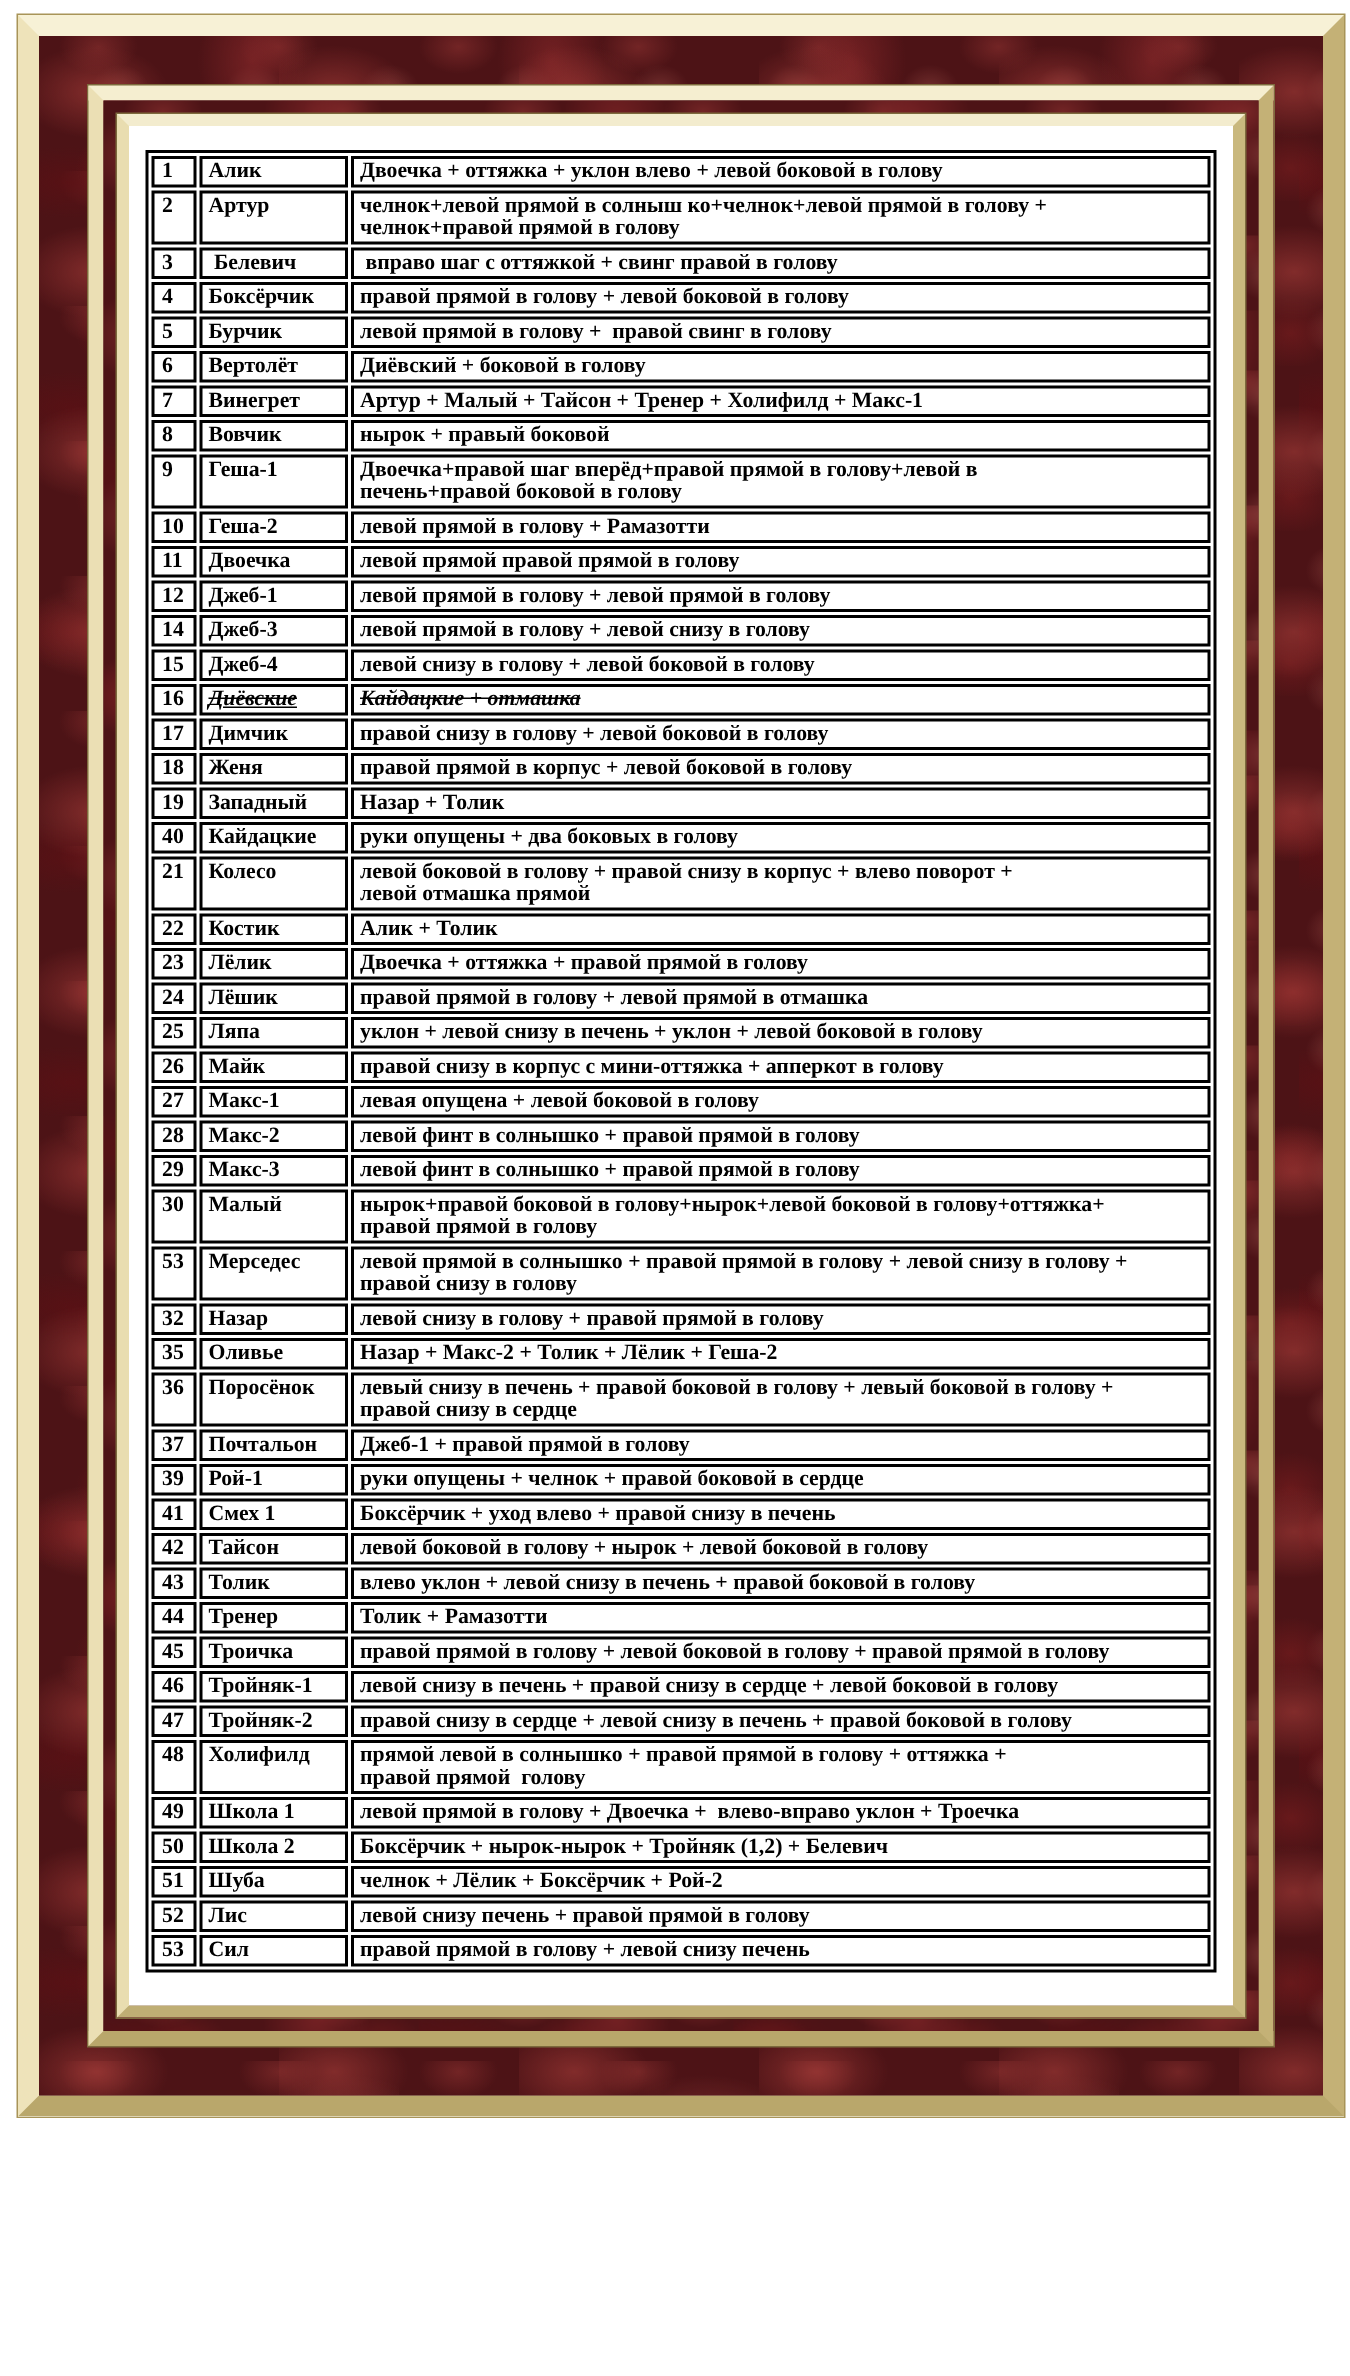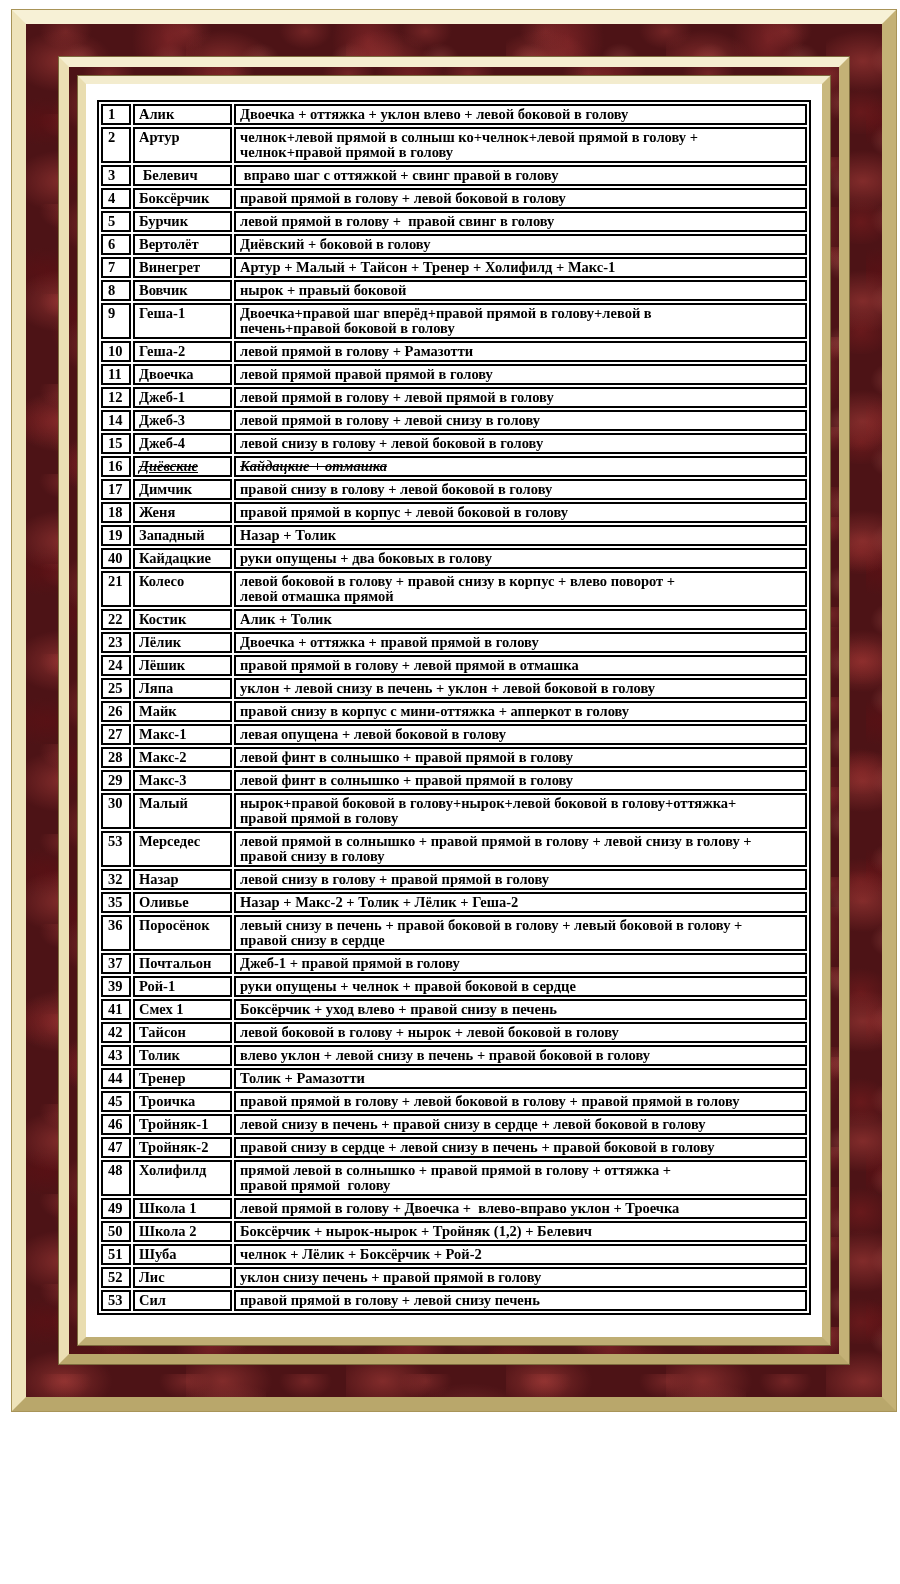--- a/index.html
+++ b/index.html
@@ -344,21 +344,21 @@
 
                 <tr>
                   <td class="num">51</td>
                   <td class="name u">Шуба</td>
                   <td class="desc">челнок + Лёлик + Боксёрчик + Рой-2</td>
                 </tr>
 
                 <tr>
                   <td class="num">52</td>
                   <td class="name u">Лис</td>
-                  <td class="desc">уклон снизу печень + правой прямой в голову</td>
+                  <td class="desc">левой снизу печень + правой прямой в голову</td>
                 </tr>
 
                 <tr>
                   <td class="num">53</td>
                   <td class="name u">Сил</td>
                   <td class="desc">правой прямой в голову + левой снизу печень</td>
                 </tr>
               </tbody>
               </table>
 

